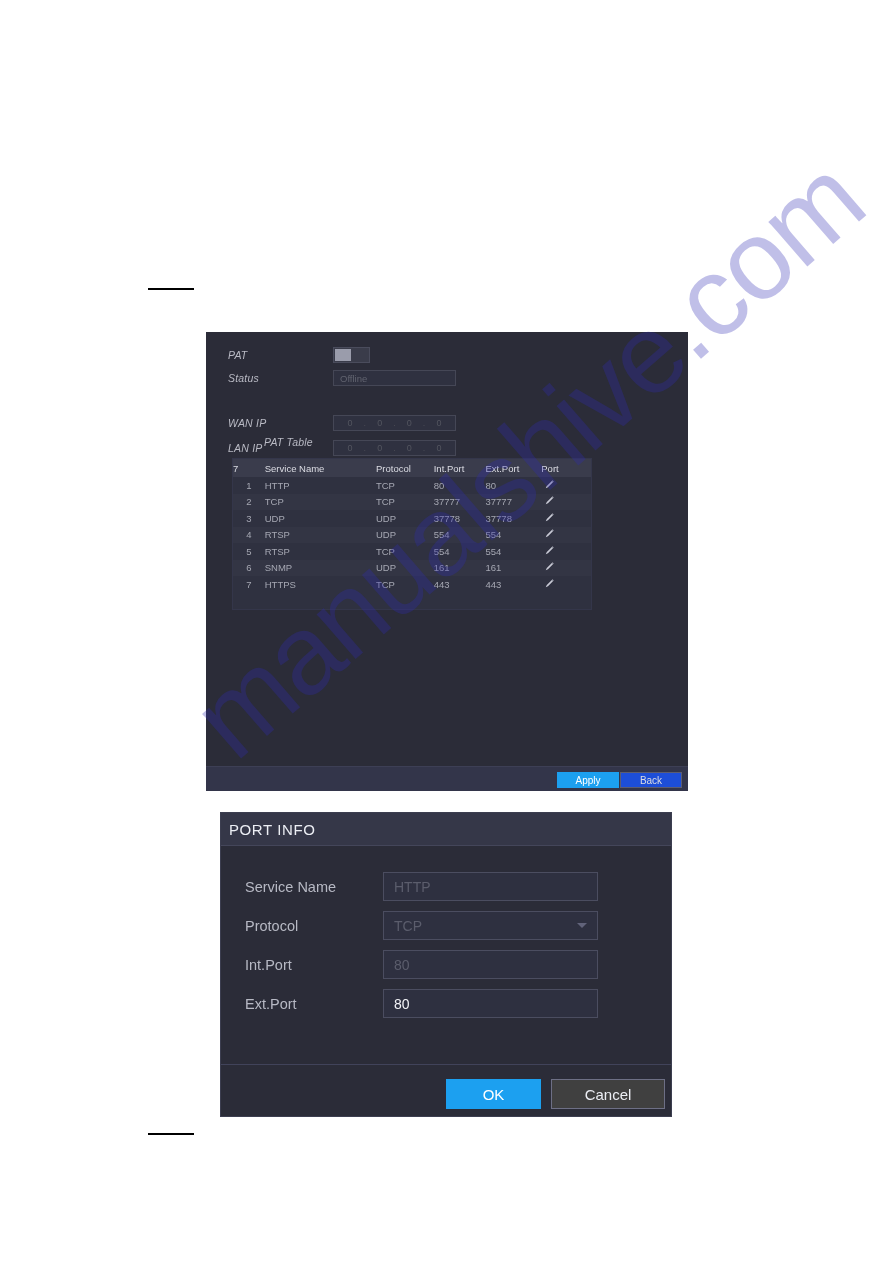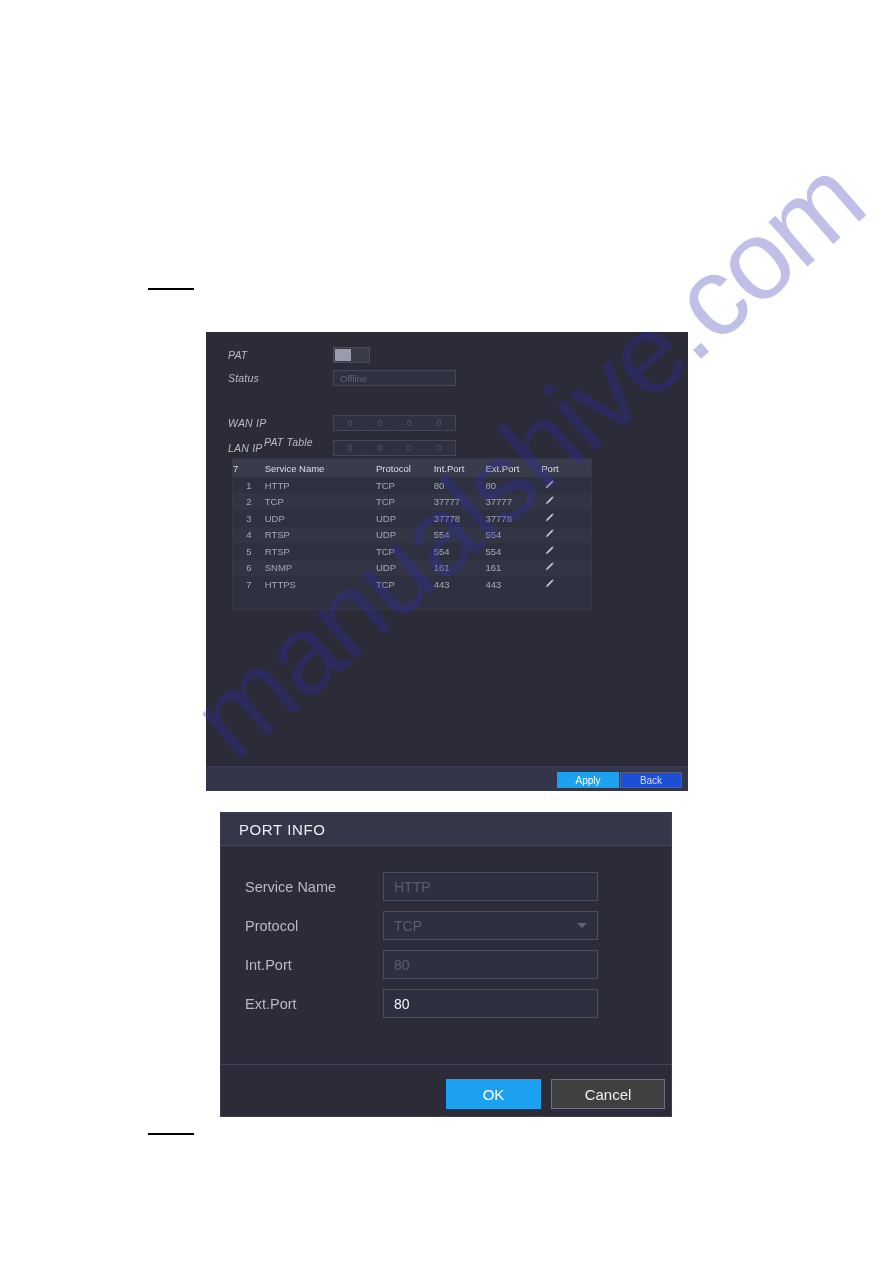--- a/index.html
+++ b/index.html
@@ -224,21 +224,21 @@
     border: 1px solid #3c3e50;
     box-sizing: border-box;
     z-index: 20;
   }
   #port-info-titlebar {
     height: 33px;
     background: #353748;
     border-bottom: 1px solid #44465a;
     display: flex;
     align-items: center;
-    padding-left: 18px;
+    padding-left: 8px;
     box-sizing: border-box;
   }
   #port-info-title {
     color: #eceef4;
     font-size: 15px;
     letter-spacing: 0.6px;
   }
   #port-info-body {
     position: relative;
     height: 212px;

